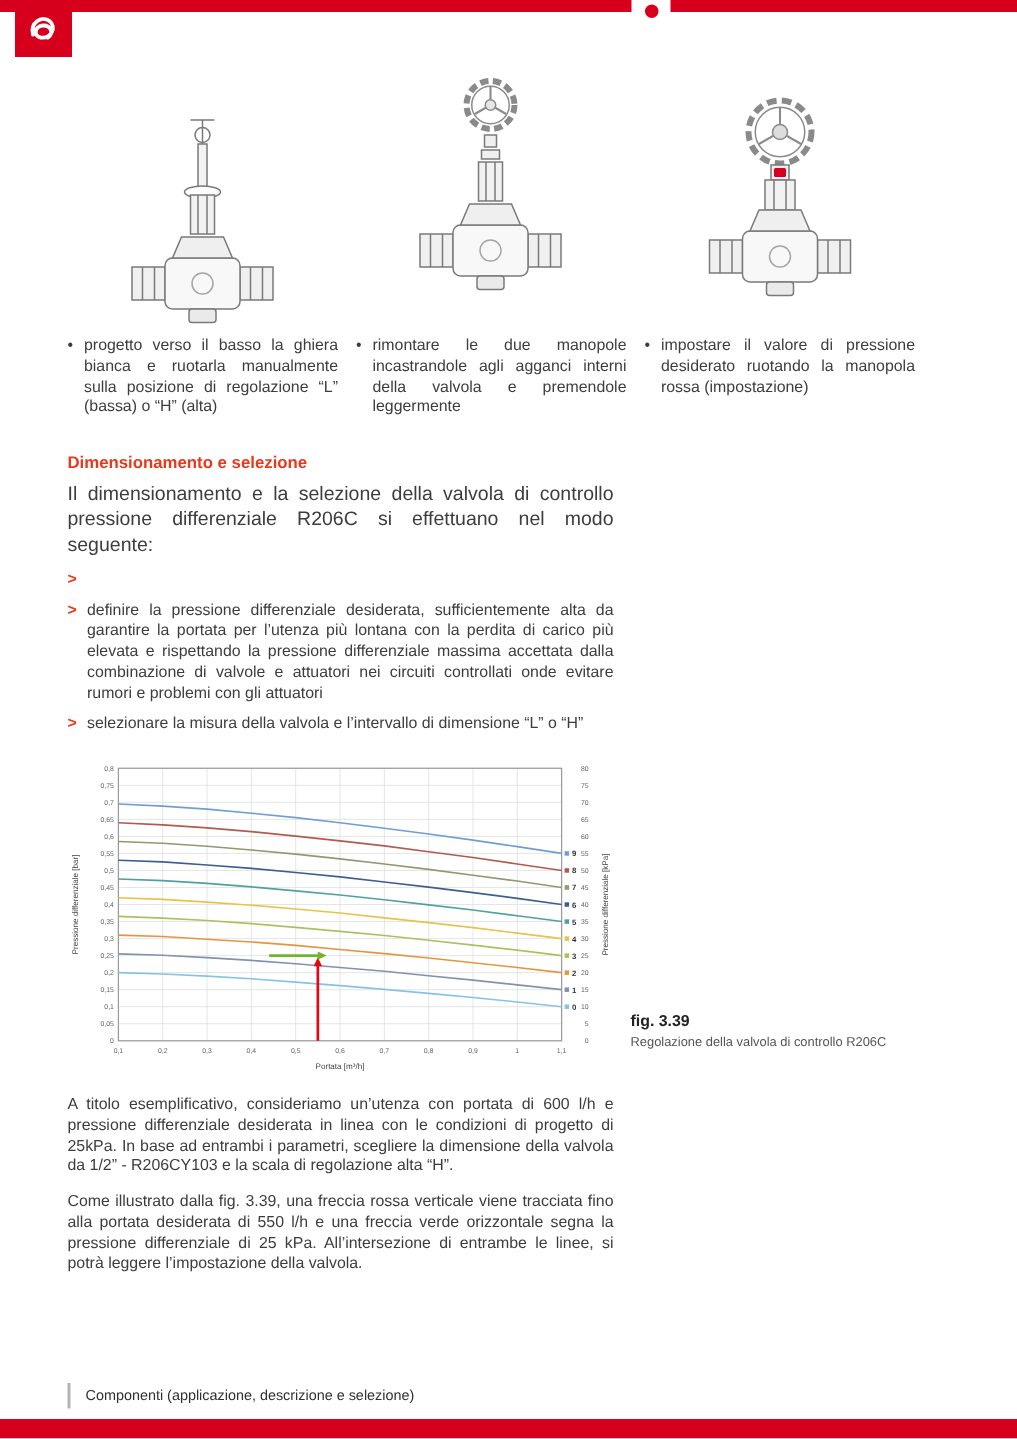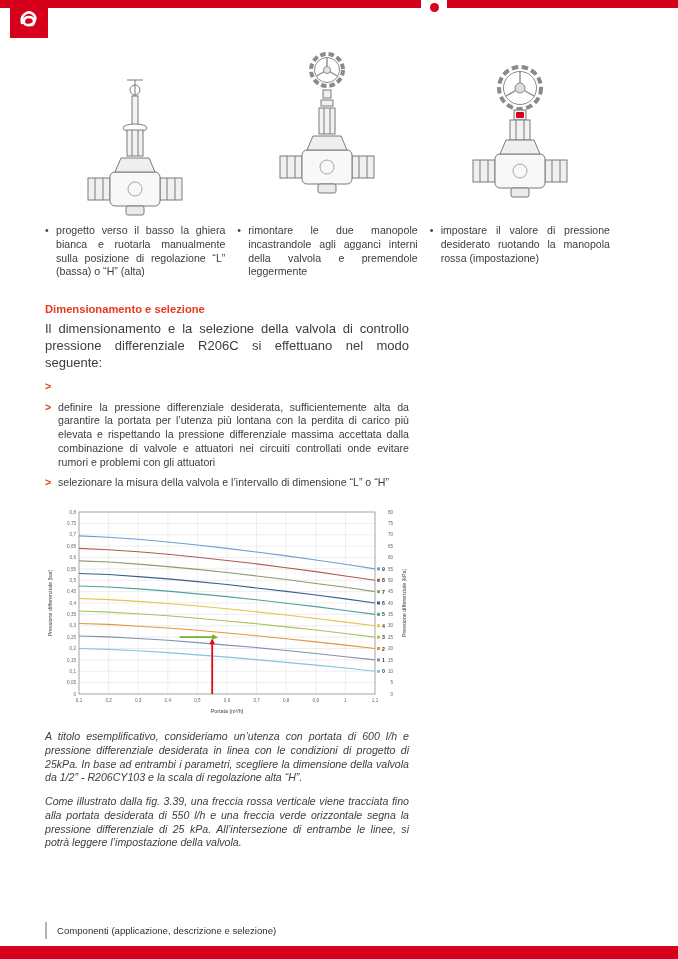--- a/index.html
+++ b/index.html
@@ -37,21 +37,21 @@
   .bullet-item{display:flex;font-size:10.6px;line-height:1.3;margin-bottom:7px;text-align:justify;}
   .bullet-item .marker{width:13px;flex:0 0 13px;color:var(--heading-red);font-weight:bold;}
 
   
   .chart-row{display:flex;margin-top:14px;align-items:flex-end;}
   .chart-svg{display:block;}
   .fig-caption{margin-left:10px;margin-bottom:20px;width:190px;}
   .fig-label{font-weight:bold;font-size:10.6px;color:#222;}
   .fig-text{font-size:8.6px;color:#555;margin-top:2px;line-height:1.25;}
 
-  .body-par{margin-top:10px;font-size:10.6px;line-height:1.3;text-align:justify;font-style:italic;}
+  .body-par{margin-top:10px;font-size:10.6px;line-height:1.3;text-align:justify;}
   .body-par:first-of-type{margin-top:18px;}
 
   
   .footer{position:absolute;left:45px;bottom:20px;display:flex;align-items:center;}
   .footer-rule{width:2px;height:17px;background:#b3b3b3;margin-right:10px;}
   .footer-text{font-weight:normal;font-size:9.6px;color:#2f2f2e;}
   .bottom-bar{position:absolute;left:0;right:0;bottom:0;height:13px;background:var(--brand-red);}
 
   
   .ctick{font-size:4.6px;fill:#666;font-family:"Liberation Sans",sans-serif;}
@@ -298,20 +298,24 @@
           <rect x="332" y="165.75" width="3" height="3" fill="#86c3e2"></rect>
           <text x="337" y="169.25" class="cseries">0</text>
           <text x="7" y="99" text-anchor="middle" class="caxis" transform="rotate(-90 7 99)">Pressione differenziale [bar]</text>
           <text x="361" y="99" text-anchor="middle" class="caxis" transform="rotate(-90 361 99)">Pressione differenziale [kPa]</text>
           <text x="182" y="209" text-anchor="middle" class="caxis">Portata [m³/h]</text>
           <line x1="167.20000000000002" y1="190" x2="167.20000000000002" y2="139.2625" stroke="#e30613" stroke-width="1.8"></line>
           <polygon points="167.20000000000002,134.2625 164.4,140.2625 170.00000000000003,140.2625" fill="#e30613"></polygon>
           <line x1="134.64" y1="133.125" x2="168.12" y2="133.125" stroke="#72b42d" stroke-width="1.8"></line>
           <polygon points="173.12,133.125 167.12,130.325 167.12,135.925" fill="#72b42d"></polygon>
         </svg>
+      <div class="fig-caption">
+        <div class="fig-label">fig. 3.39</div>
+        <div class="fig-text">Regolazione della valvola di controllo R206C</div>
+      </div>
     </div>
 
     <p class="body-par narrow">A titolo esemplificativo, consideriamo un’utenza con portata di 600 l/h e pressione differenziale desiderata in linea con le condizioni di progetto di 25kPa. In base ad entrambi i parametri, scegliere la dimensione della valvola da 1/2” - R206CY103 e la scala di regolazione alta “H”.</p>
     <p class="body-par narrow">Come illustrato dalla fig. 3.39, una freccia rossa verticale viene tracciata fino alla portata desiderata di 550 l/h e una freccia verde orizzontale segna la pressione differenziale di 25 kPa. All’intersezione di entrambe le linee, si potrà leggere l’impostazione della valvola.</p>
   </div>
 
   <div class="footer">
     <span class="footer-rule"></span>
     <span class="footer-text">Componenti (applicazione, descrizione e selezione)</span>
   </div>

